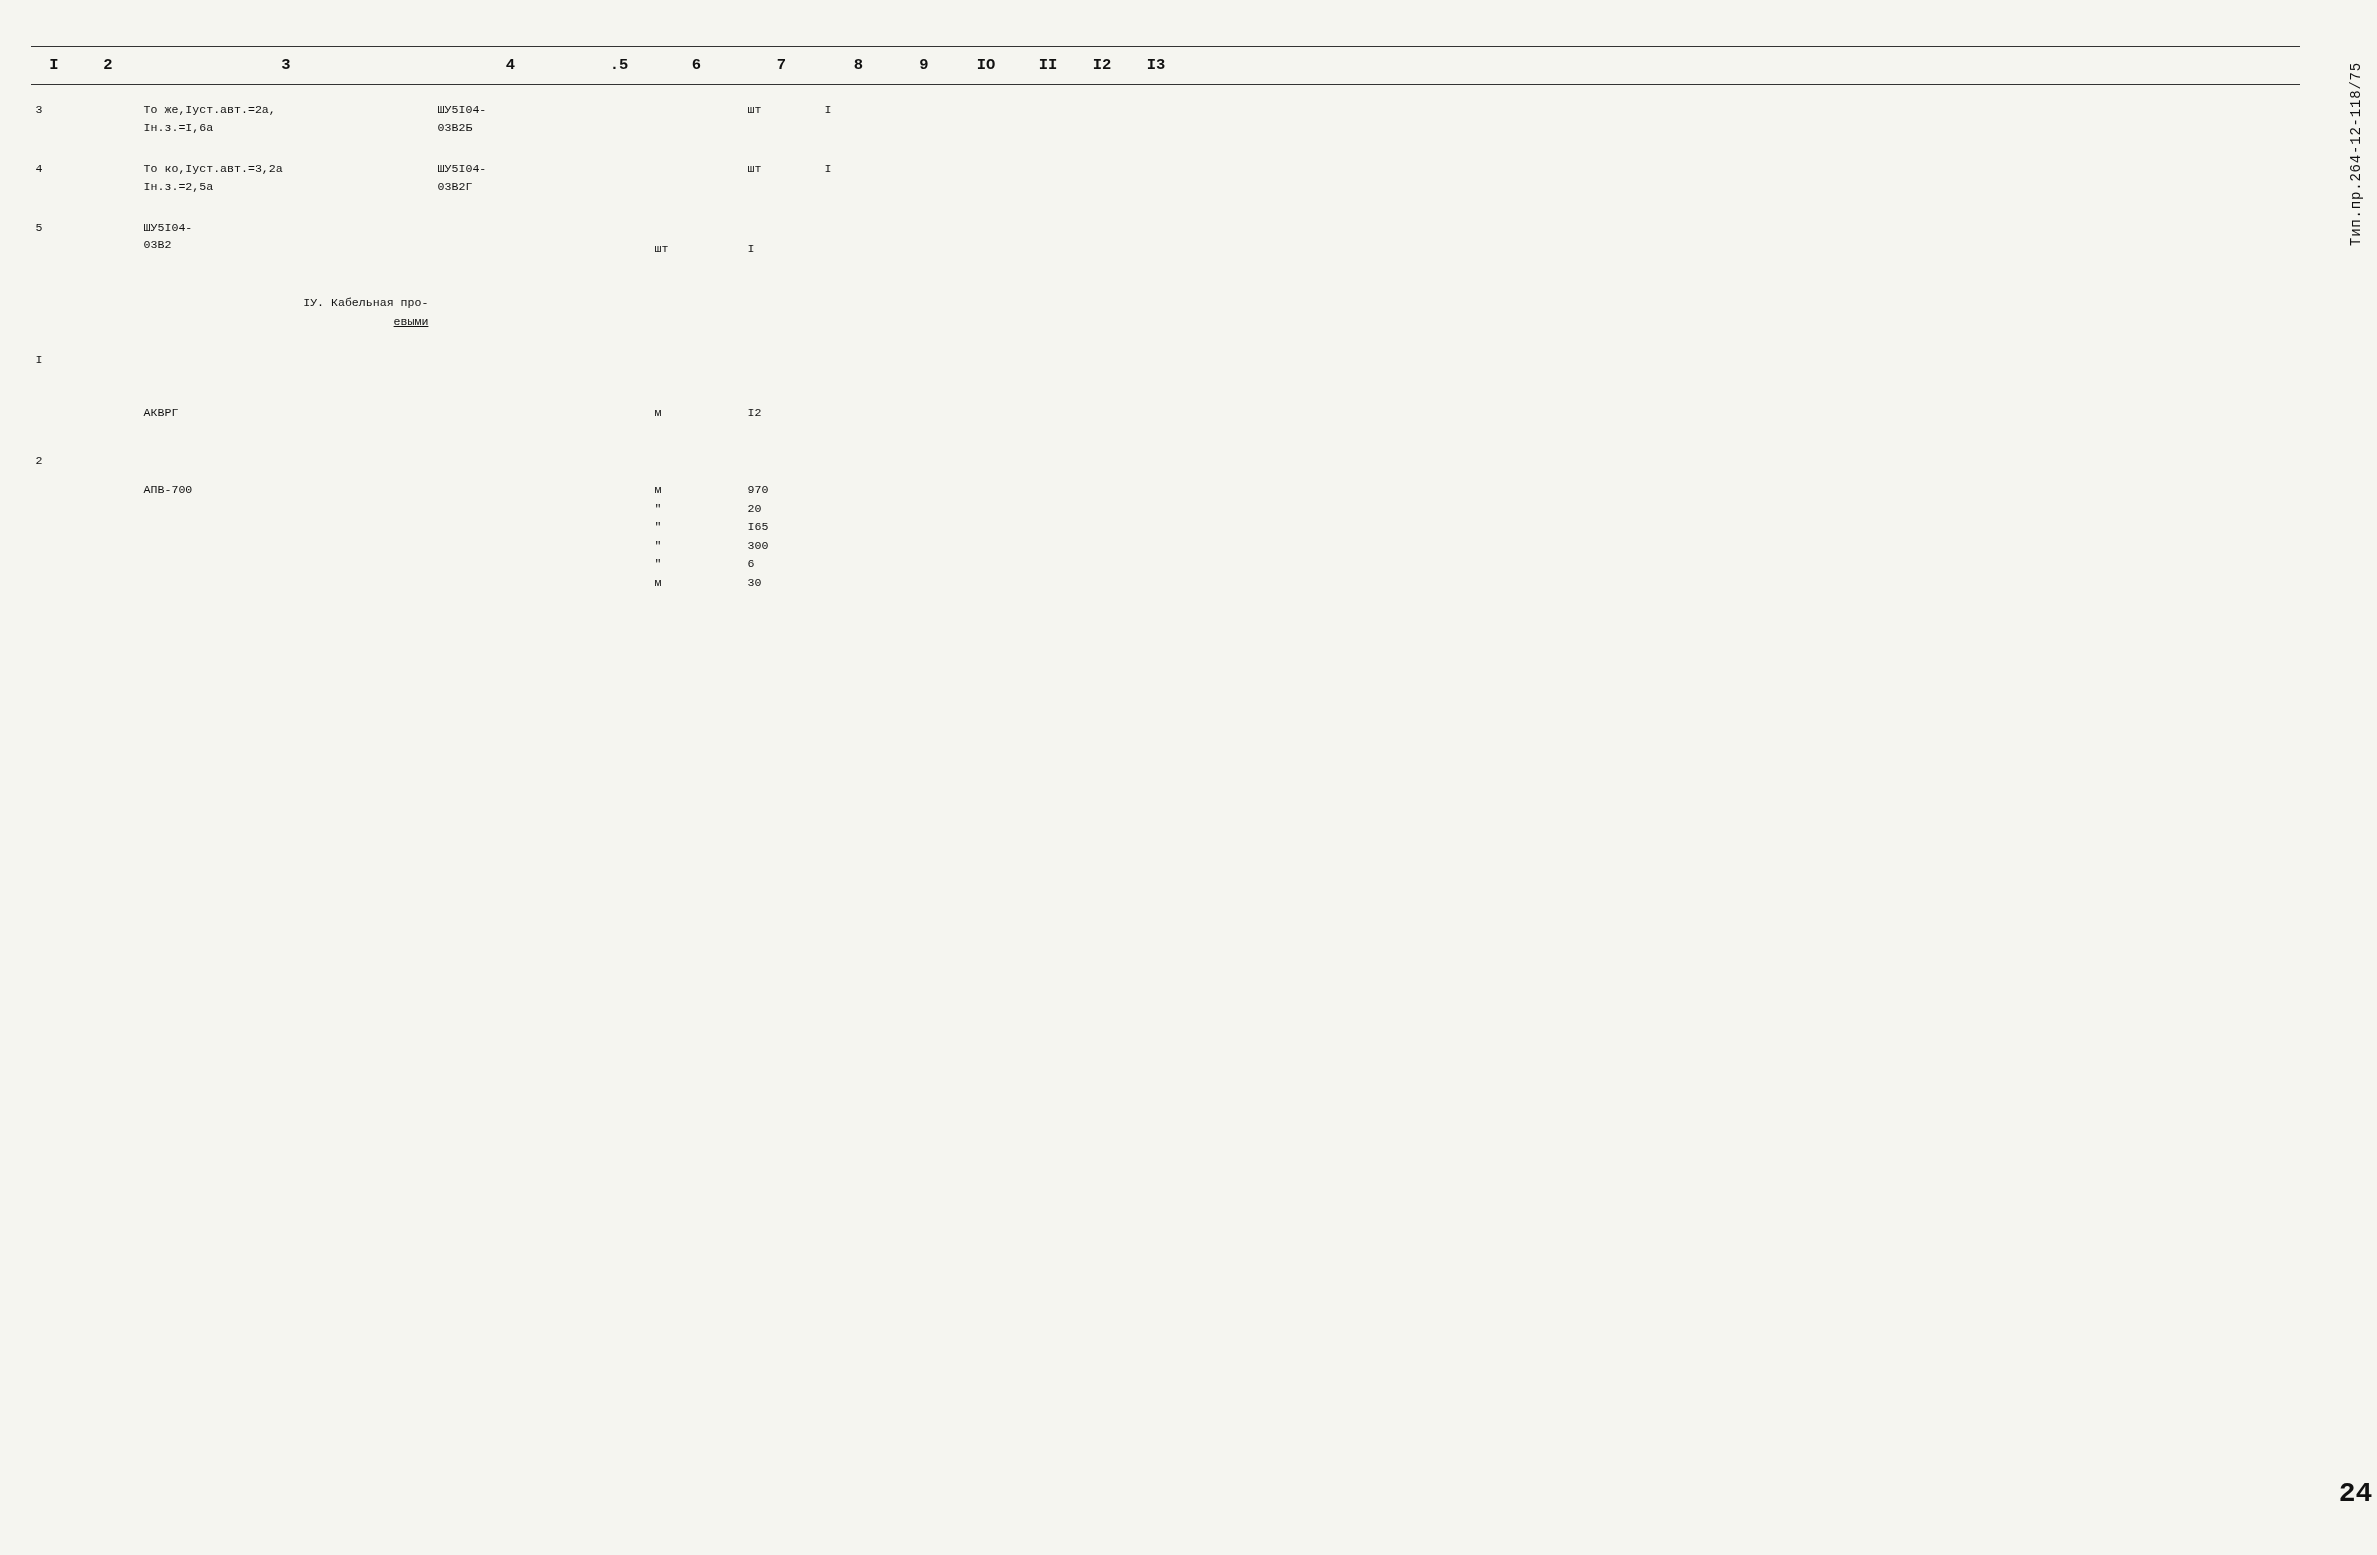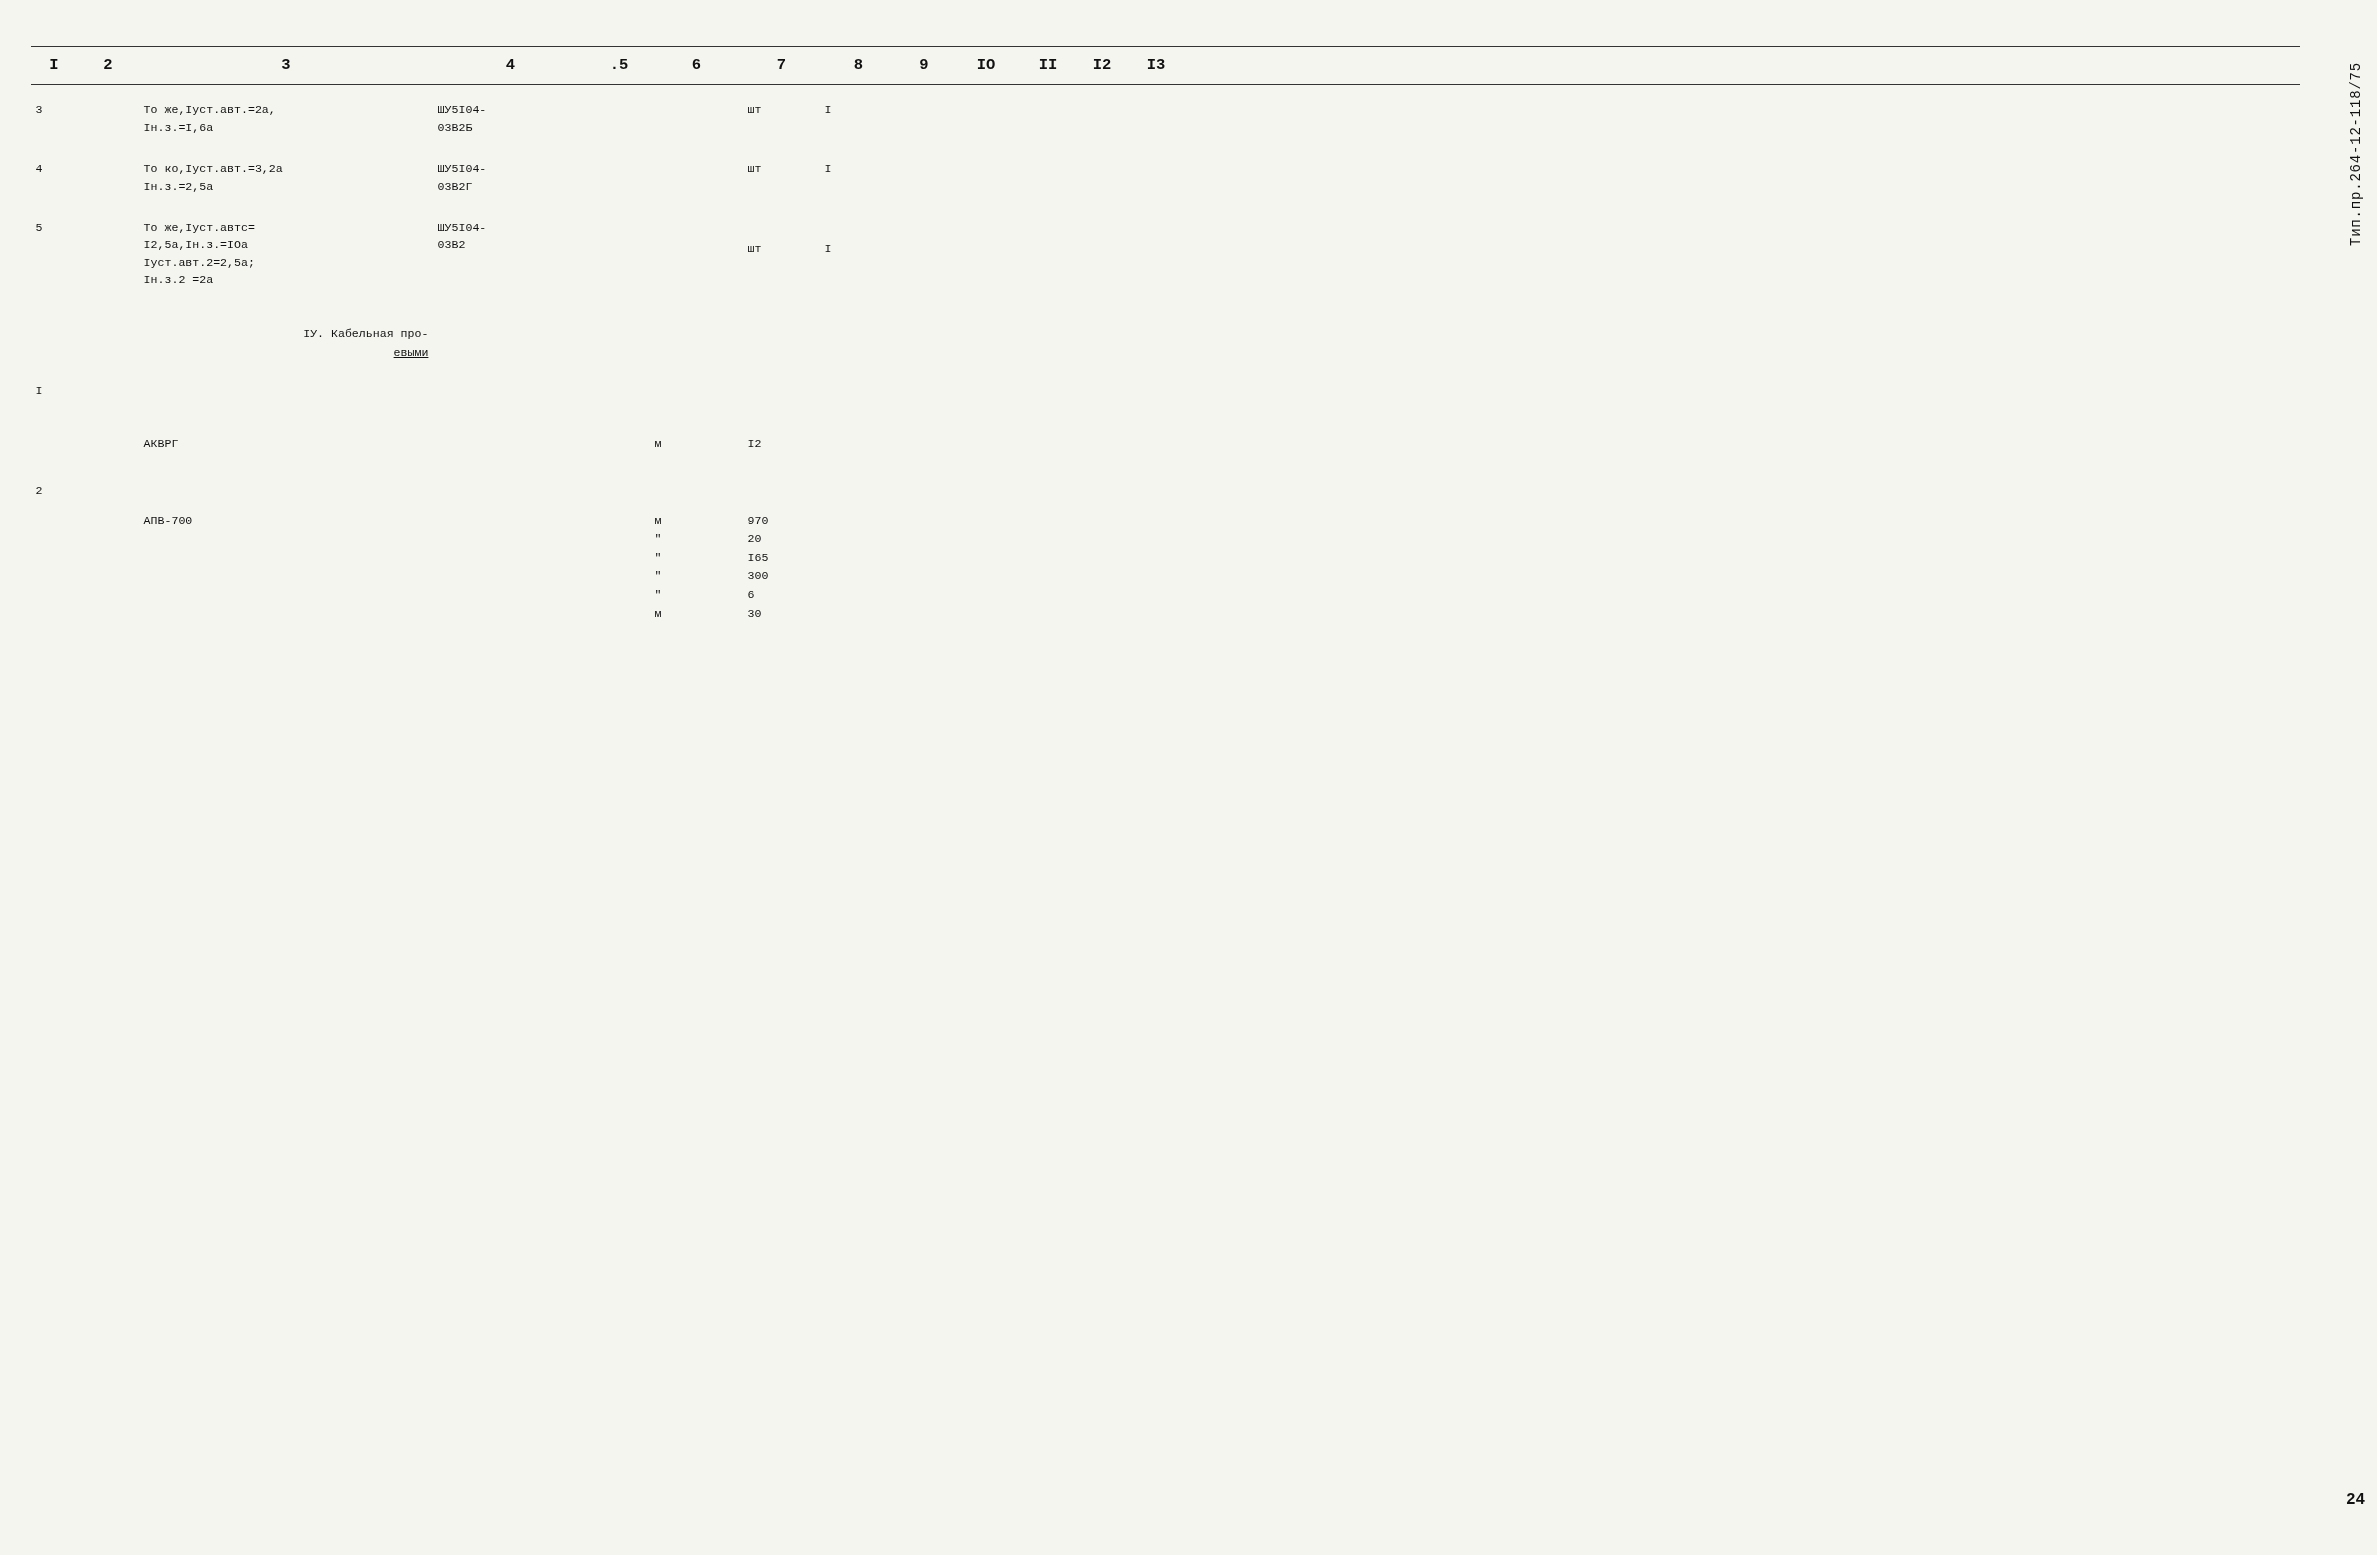--- a/index.html
+++ b/index.html
@@ -30,21 +30,21 @@
     .side-label-top {
       writing-mode: vertical-rl;
       transform: rotate(180deg);
       font-size: 14px;
       letter-spacing: 0.8px;
       white-space: nowrap;
       font-family: 'Courier New', Courier, monospace;
     }
 
     .side-label-bottom {
-      font-size: 16px;
+      font-size: 28px;
       font-weight: bold;
       font-family: 'Courier New', Courier, monospace;
     }
 
     .table-wrapper {
       position: absolute;
       top: 46px;
       left: 31px;
       right: 77px;
       bottom: 31px;
@@ -161,24 +161,20 @@
     <div class="cell"></div>
     <div class="cell"></div>
     <div class="cell"></div>
     <div class="cell"></div>
     <div class="cell"></div>
   </div>
 
   <div class="data-row" style="margin-top:4.6px;">
     <div class="cell">5</div>
     <div class="cell"></div>
-    <div class="cell" style="white-space:pre-line;">То же,Iуст.автс=
-I2,5а,Iн.з.=IOа
-Iуст.авт.2=2,5а;
-Iн.з.2 =2а</div>
     <div class="cell" style="white-space:pre-line;">ШУ5I04-
 03В2</div>
     <div class="cell"></div>
     <div class="cell"></div>
     <div class="cell cell-center" style="padding-top:23px;">шт</div>
     <div class="cell cell-center" style="padding-top:23px;">I</div>
     <div class="cell"></div>
     <div class="cell"></div>
     <div class="cell"></div>
     <div class="cell"></div>

